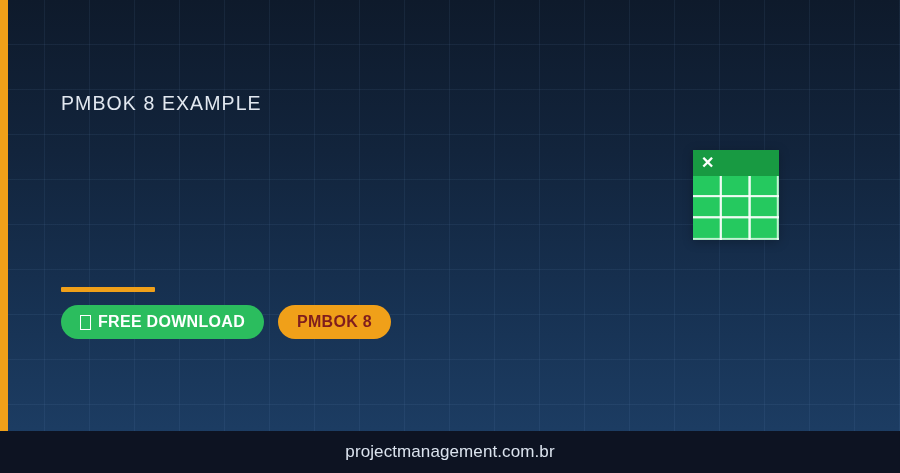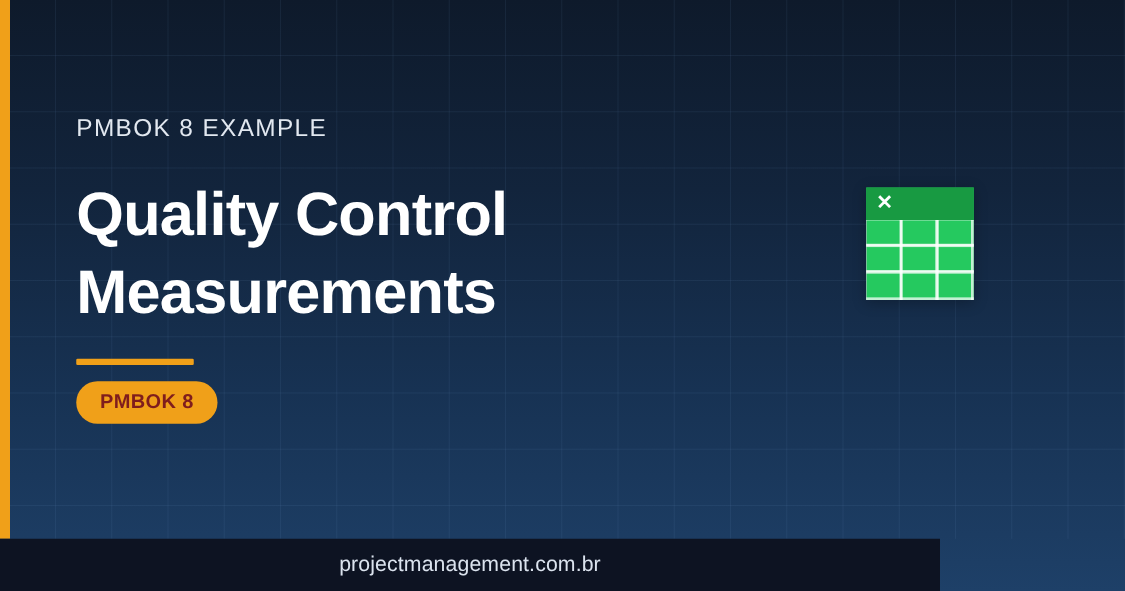--- a/index.html
+++ b/index.html
@@ -183,21 +183,21 @@
     width: 86px;
     height: 2px;
     background: rgba(255,255,255,0.72);
   }
 
   
   .footer {
     position: absolute;
     left: 0;
     top: 431px;
-    width: 752px;
+    width: 900px;
     height: 42px;
     background: #0d1322;
     display: flex;
     align-items: center;
     justify-content: center;
   }
   .footer-text {
     font-size: 17px;
     font-weight: 400;
     color: #dbe3ee;
@@ -209,29 +209,29 @@
 
 <div class="banner">
 
   <div class="grid-overlay"></div>
   <div class="accent-bar"></div>
 
   <div class="content">
 
     <div class="eyebrow">PMBOK 8 EXAMPLE</div>
 
-    <div class="title">
-      <span class="title-line">Quality Control</span>
-      <span class="title-line">Measurements</span>
-    </div>
 
     <div class="divider"></div>
 
     <div class="badges">
 
+      <div class="badge badge-download">
+        <span class="badge-glyph"></span>
+        <span>FREE DOWNLOAD</span>
+      </div>
 
       <div class="badge badge-pmbok">
         <span>PMBOK 8</span>
       </div>
 
     </div>
   </div>
 
   <div class="sheet-icon">
     <div class="sheet-header">

